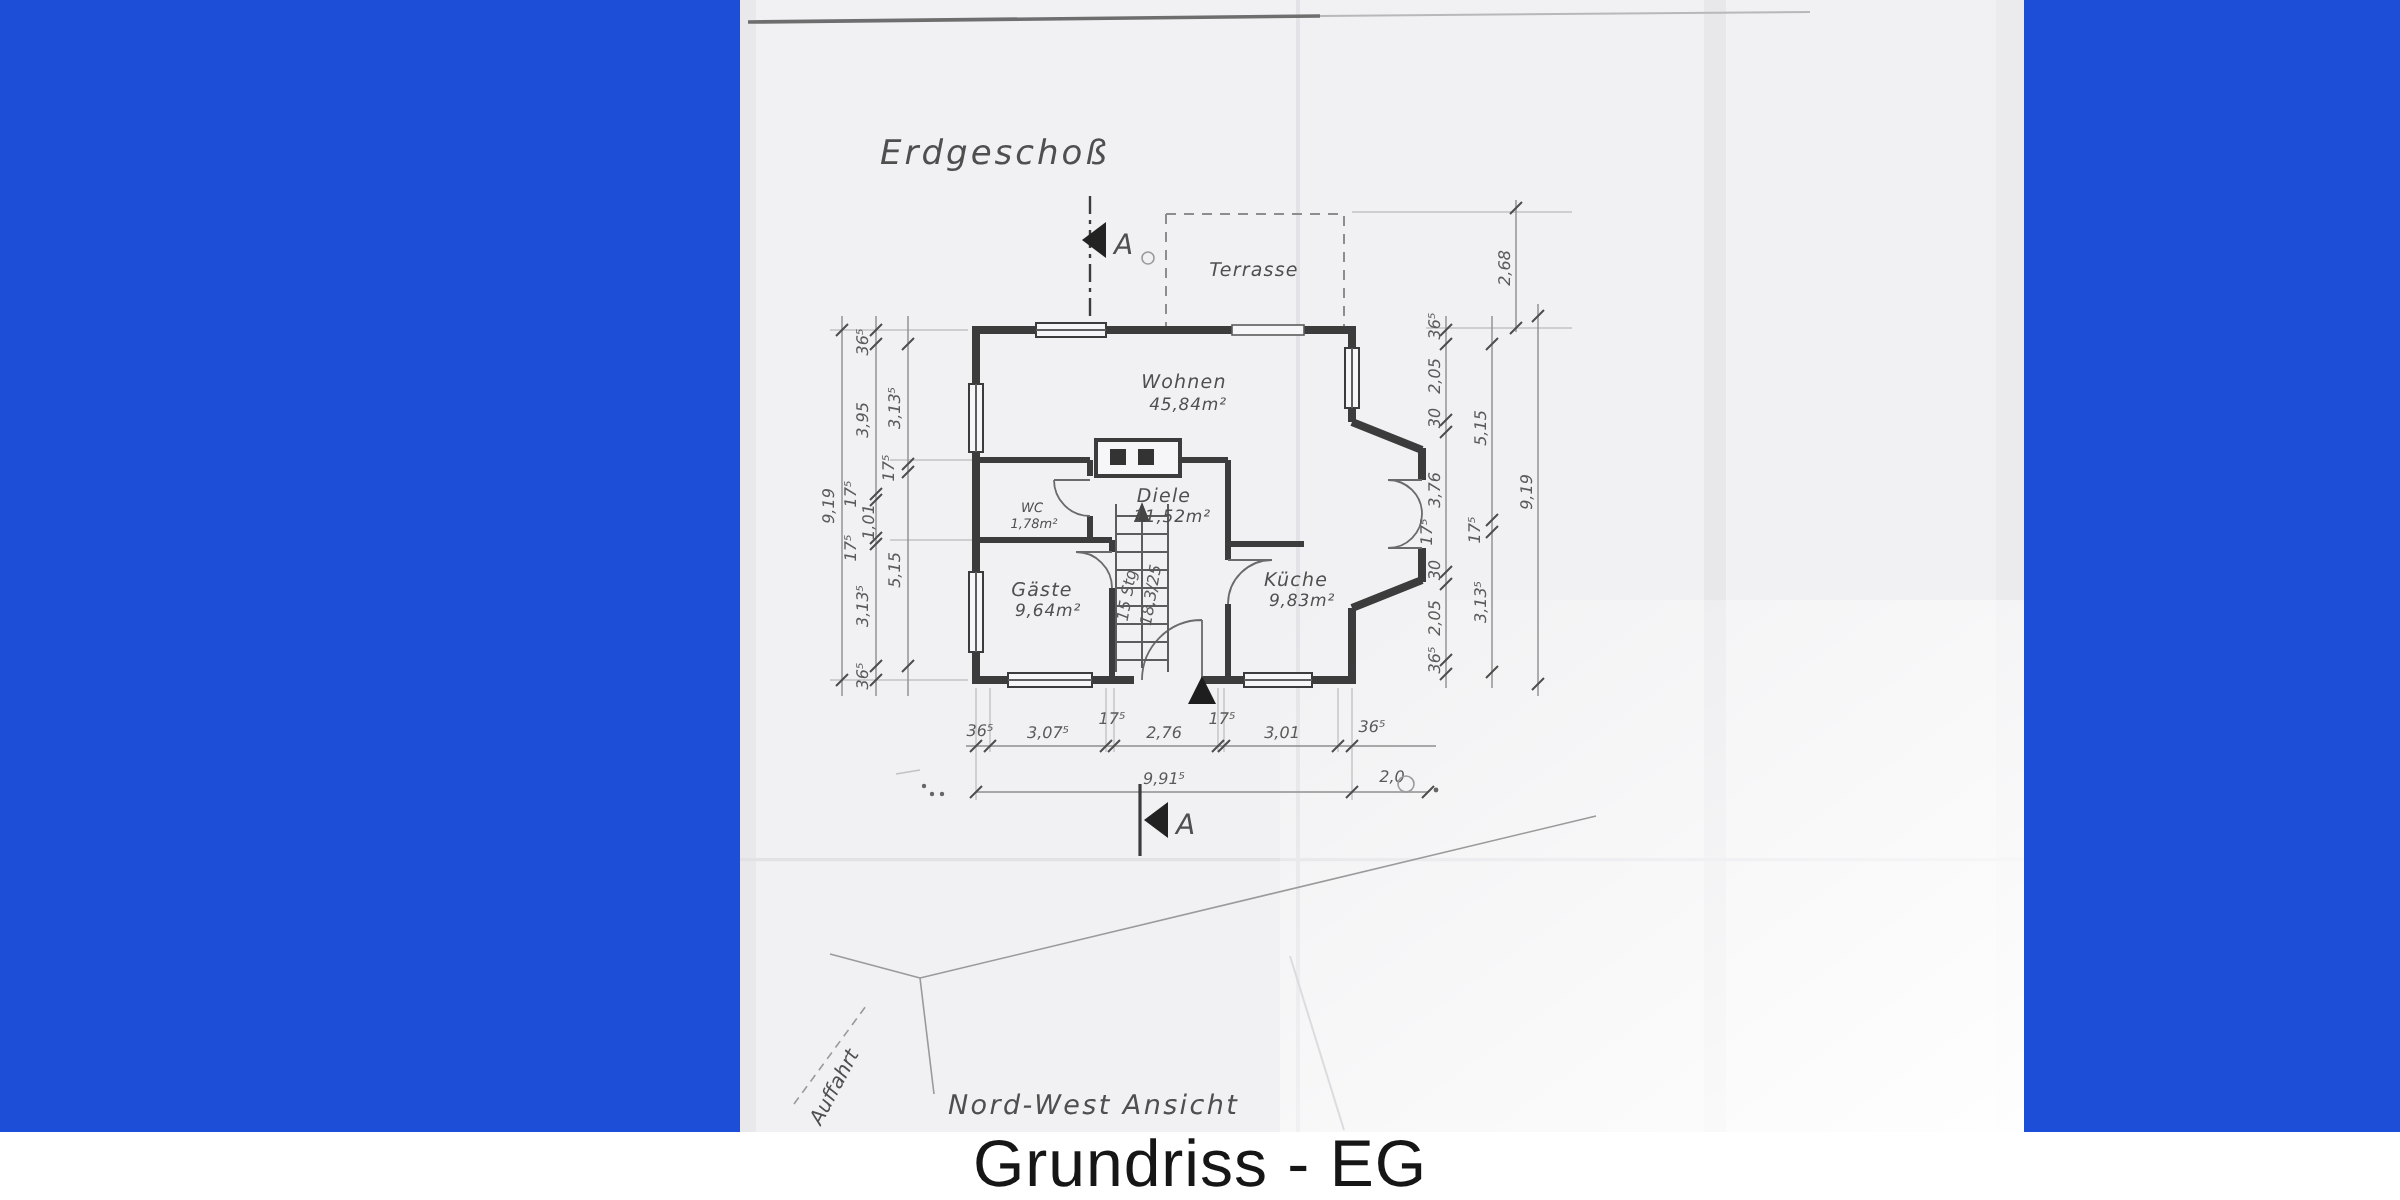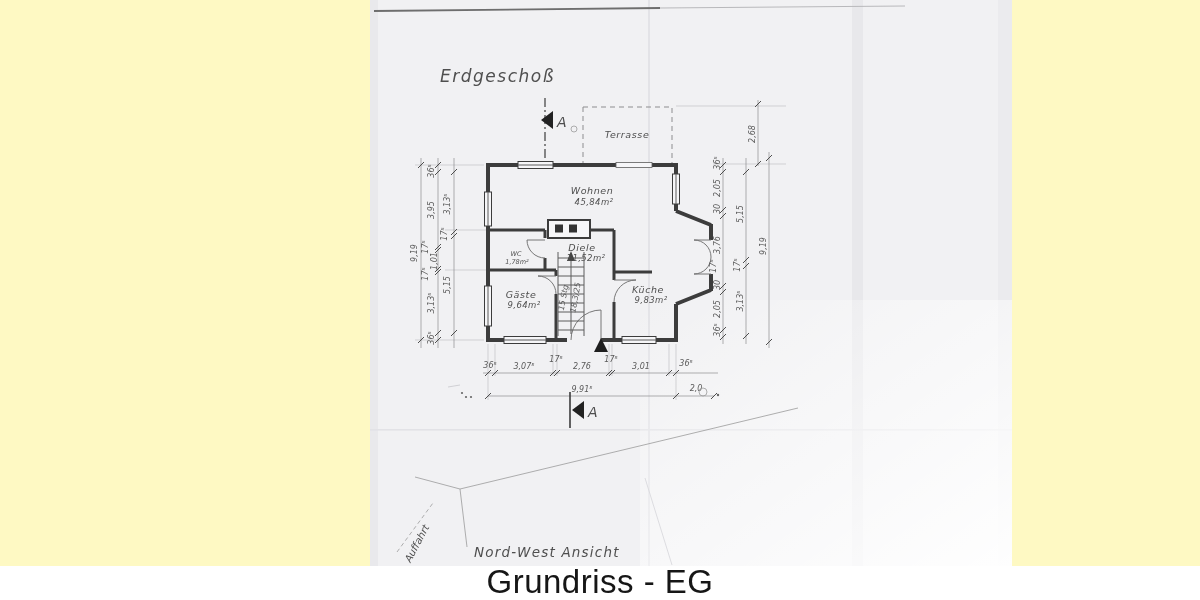--- a/index.html
+++ b/index.html
@@ -1,16 +1,16 @@
 <!DOCTYPE html>
 <html><head>
 <meta charset="utf-8">
 <style>
   html,body{margin:0;padding:0;background:#ffffff;}
-  .stage{position:relative;width:1200px;height:600px;background:#fef9c3;overflow:hidden;
+  .stage{position:relative;width:1200px;height:600px;background:#1d4ed8;overflow:hidden;
          font-family:"DejaVu Sans",sans-serif;}
   svg{position:absolute;left:0;top:0;}
   .hand{font-family:"DejaVu Sans",sans-serif;font-style:italic;fill:#4f4f4f;}
   .dim{font-family:"DejaVu Sans",sans-serif;font-style:italic;fill:#5a5a5a;font-size:8px;}
   .room-name{font-size:9.5px;letter-spacing:.6px;}
   .room-area{font-size:8.5px;letter-spacing:.4px;}
   .caption{font-family:"Liberation Sans",sans-serif;font-size:33px;fill:#161616;letter-spacing:.5px;}
   .faint{stroke:#9a9a9a;stroke-width:.8;fill:none;}
   .vfaint{stroke:#c2c2c6;stroke-width:.7;fill:none;}
   .chain{stroke:#8e8e90;stroke-width:.7;fill:none;}

